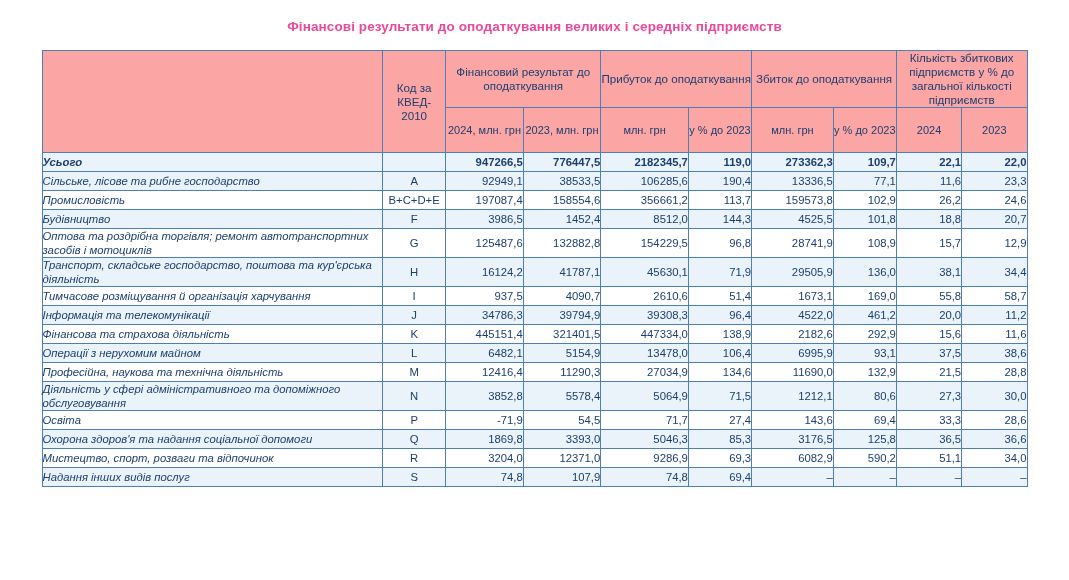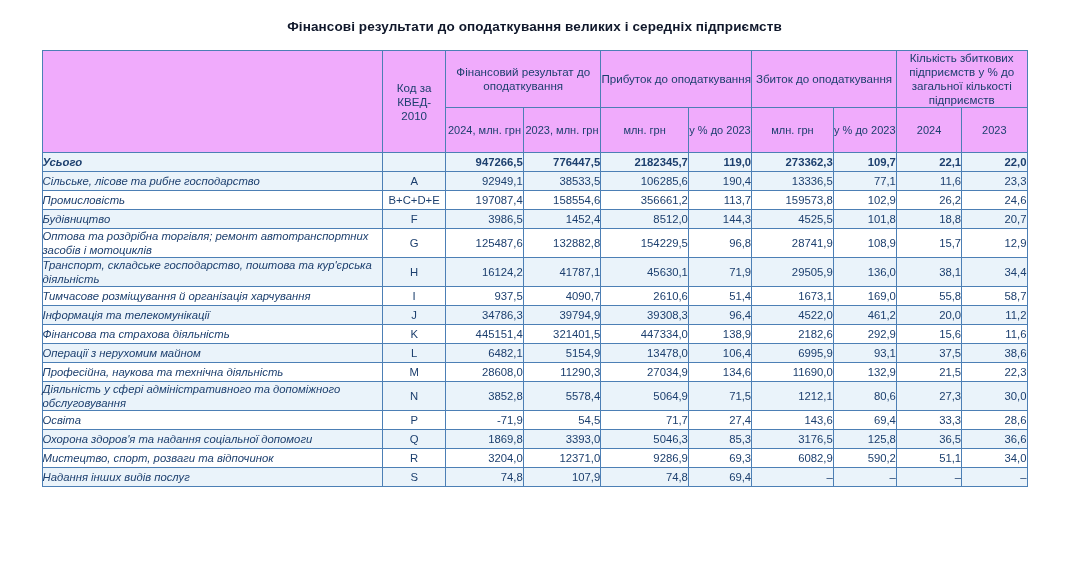--- a/index.html
+++ b/index.html
@@ -20,39 +20,39 @@
     height: 580px;
     box-sizing: border-box;
   }
   .title-block {
     text-align: center;
     padding-top: 16px;
   }
   .title-line {
     font-size: 13.5px;
     font-weight: bold;
-    color: #0f172a;
+    color: #ec4899;
     line-height: 22px;
     letter-spacing: 0.1px;
   }
   table.stat {
     border-collapse: collapse;
     margin: 12px auto 0 auto;
     width: 986px;
     table-layout: fixed;
   }
   table.stat td, table.stat th {
     border: 1px solid #4c7fb5;
     font-size: 11.3px;
     color: #1c3f6e;
     padding: 0;
     vertical-align: middle;
   }
   thead th {
-    background: #f0abfc;
+    background: #fca5a5;
     font-weight: normal;
     text-align: center;
     line-height: 14px;
     padding: 4px 3px;
   }
   thead th.grp {
     font-size: 11.6px;
   }
   thead th.sub {
     font-size: 11px;
@@ -245,28 +245,28 @@
           <td class="num">13478,0</td>
           <td class="num">106,4</td>
           <td class="num">6995,9</td>
           <td class="num">93,1</td>
           <td class="num">37,5</td>
           <td class="num">38,6</td>
         </tr>
         <tr class="plain">
           <td class="name two-line">Професійна, наукова та технічна діяльність</td>
           <td class="code">M</td>
-          <td class="num">28608,0</td>
+          <td class="num">12416,4</td>
           <td class="num">11290,3</td>
           <td class="num">27034,9</td>
           <td class="num">134,6</td>
           <td class="num">11690,0</td>
           <td class="num">132,9</td>
           <td class="num">21,5</td>
-          <td class="num">22,3</td>
+          <td class="num">28,8</td>
         </tr>
         <tr class="shade">
           <td class="name two-line">Діяльність у сфері адміністративного та допоміжного обслуговування</td>
           <td class="code">N</td>
           <td class="num">3852,8</td>
           <td class="num">5578,4</td>
           <td class="num">5064,9</td>
           <td class="num">71,5</td>
           <td class="num">1212,1</td>
           <td class="num">80,6</td>

